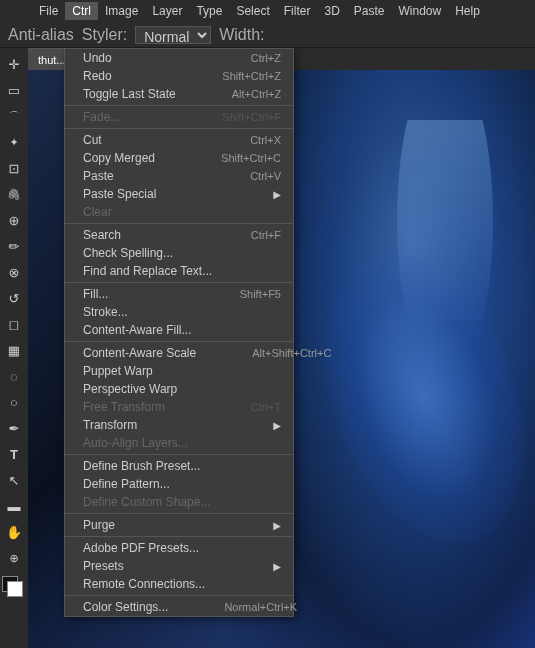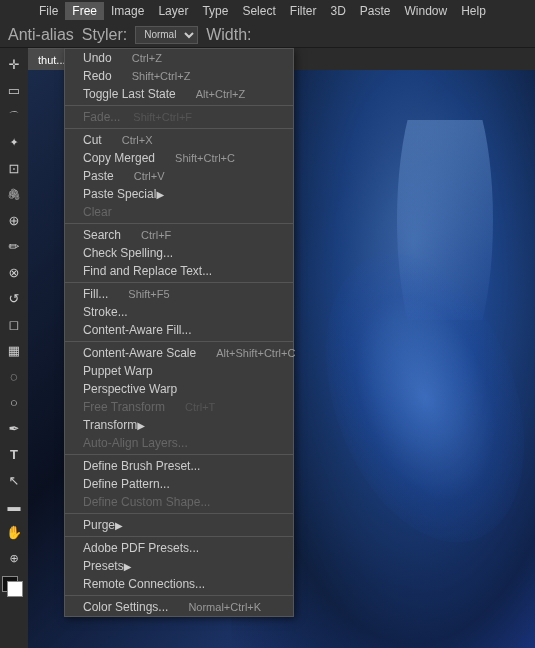--- a/index.html
+++ b/index.html
@@ -46,21 +46,21 @@
       border-bottom: 1px solid #1a1a1a;
     }
     .options-label {
       color: #aaa;
       font-size: 16px;
     }
     .options-select {
       background: #3c3c3c;
       border: 1px solid #555;
       color: #ccc;
-      font-size: 10px;
+      font-size: 14px;
       padding: 1px 4px;
       height: 18px;
     }
 
     
     .left-toolbar {
       position: absolute;
       top: 48px;
       left: 0;
       width: 28px;
@@ -141,27 +141,29 @@
       top: 0;
       left: 36px;
       background: #3c3c3c;
       border: 1px solid #555;
       width: 230px;
       z-index: 200;
       box-shadow: 2px 2px 8px rgba(0,0,0,0.5);
     }
     .menu-item {
       display: flex;
+      justify-content: space-between;
       align-items: center;
       padding: 2px 12px 2px 18px;
       color: #ccc;
       font-size: 12px;
       cursor: pointer;
       white-space: nowrap;
       min-height: 18px;
+      gap: 36px;
     }
     .menu-item.disabled { color: #666; cursor: default; }
     .menu-item .shortcut { color: #999; font-size: 11px; margin-left: 20px; }
     .menu-item .arrow { font-size: 10px; }
     .menu-separator {
       height: 1px;
       background: #555;
       margin: 2px 0;
     }
 
@@ -182,21 +184,21 @@
   </style>
 </head>
 <body>
 
 <div class="ps-logo">
   <span>Ps</span>
 </div>
 
 <div class="menu-bar" style="padding-left:32px;">
   <div class="menu-bar-item">File</div>
-  <div class="menu-bar-item active">Free</div>
+  <div class="menu-bar-item active">Ctrl</div>
   <div class="menu-bar-item">Image</div>
   <div class="menu-bar-item">Layer</div>
   <div class="menu-bar-item">Type</div>
   <div class="menu-bar-item">Select</div>
   <div class="menu-bar-item">Filter</div>
   <div class="menu-bar-item">3D</div>
   <div class="menu-bar-item">Paste</div>
   <div class="menu-bar-item">Window</div>
   <div class="menu-bar-item">Help</div>
 </div>

